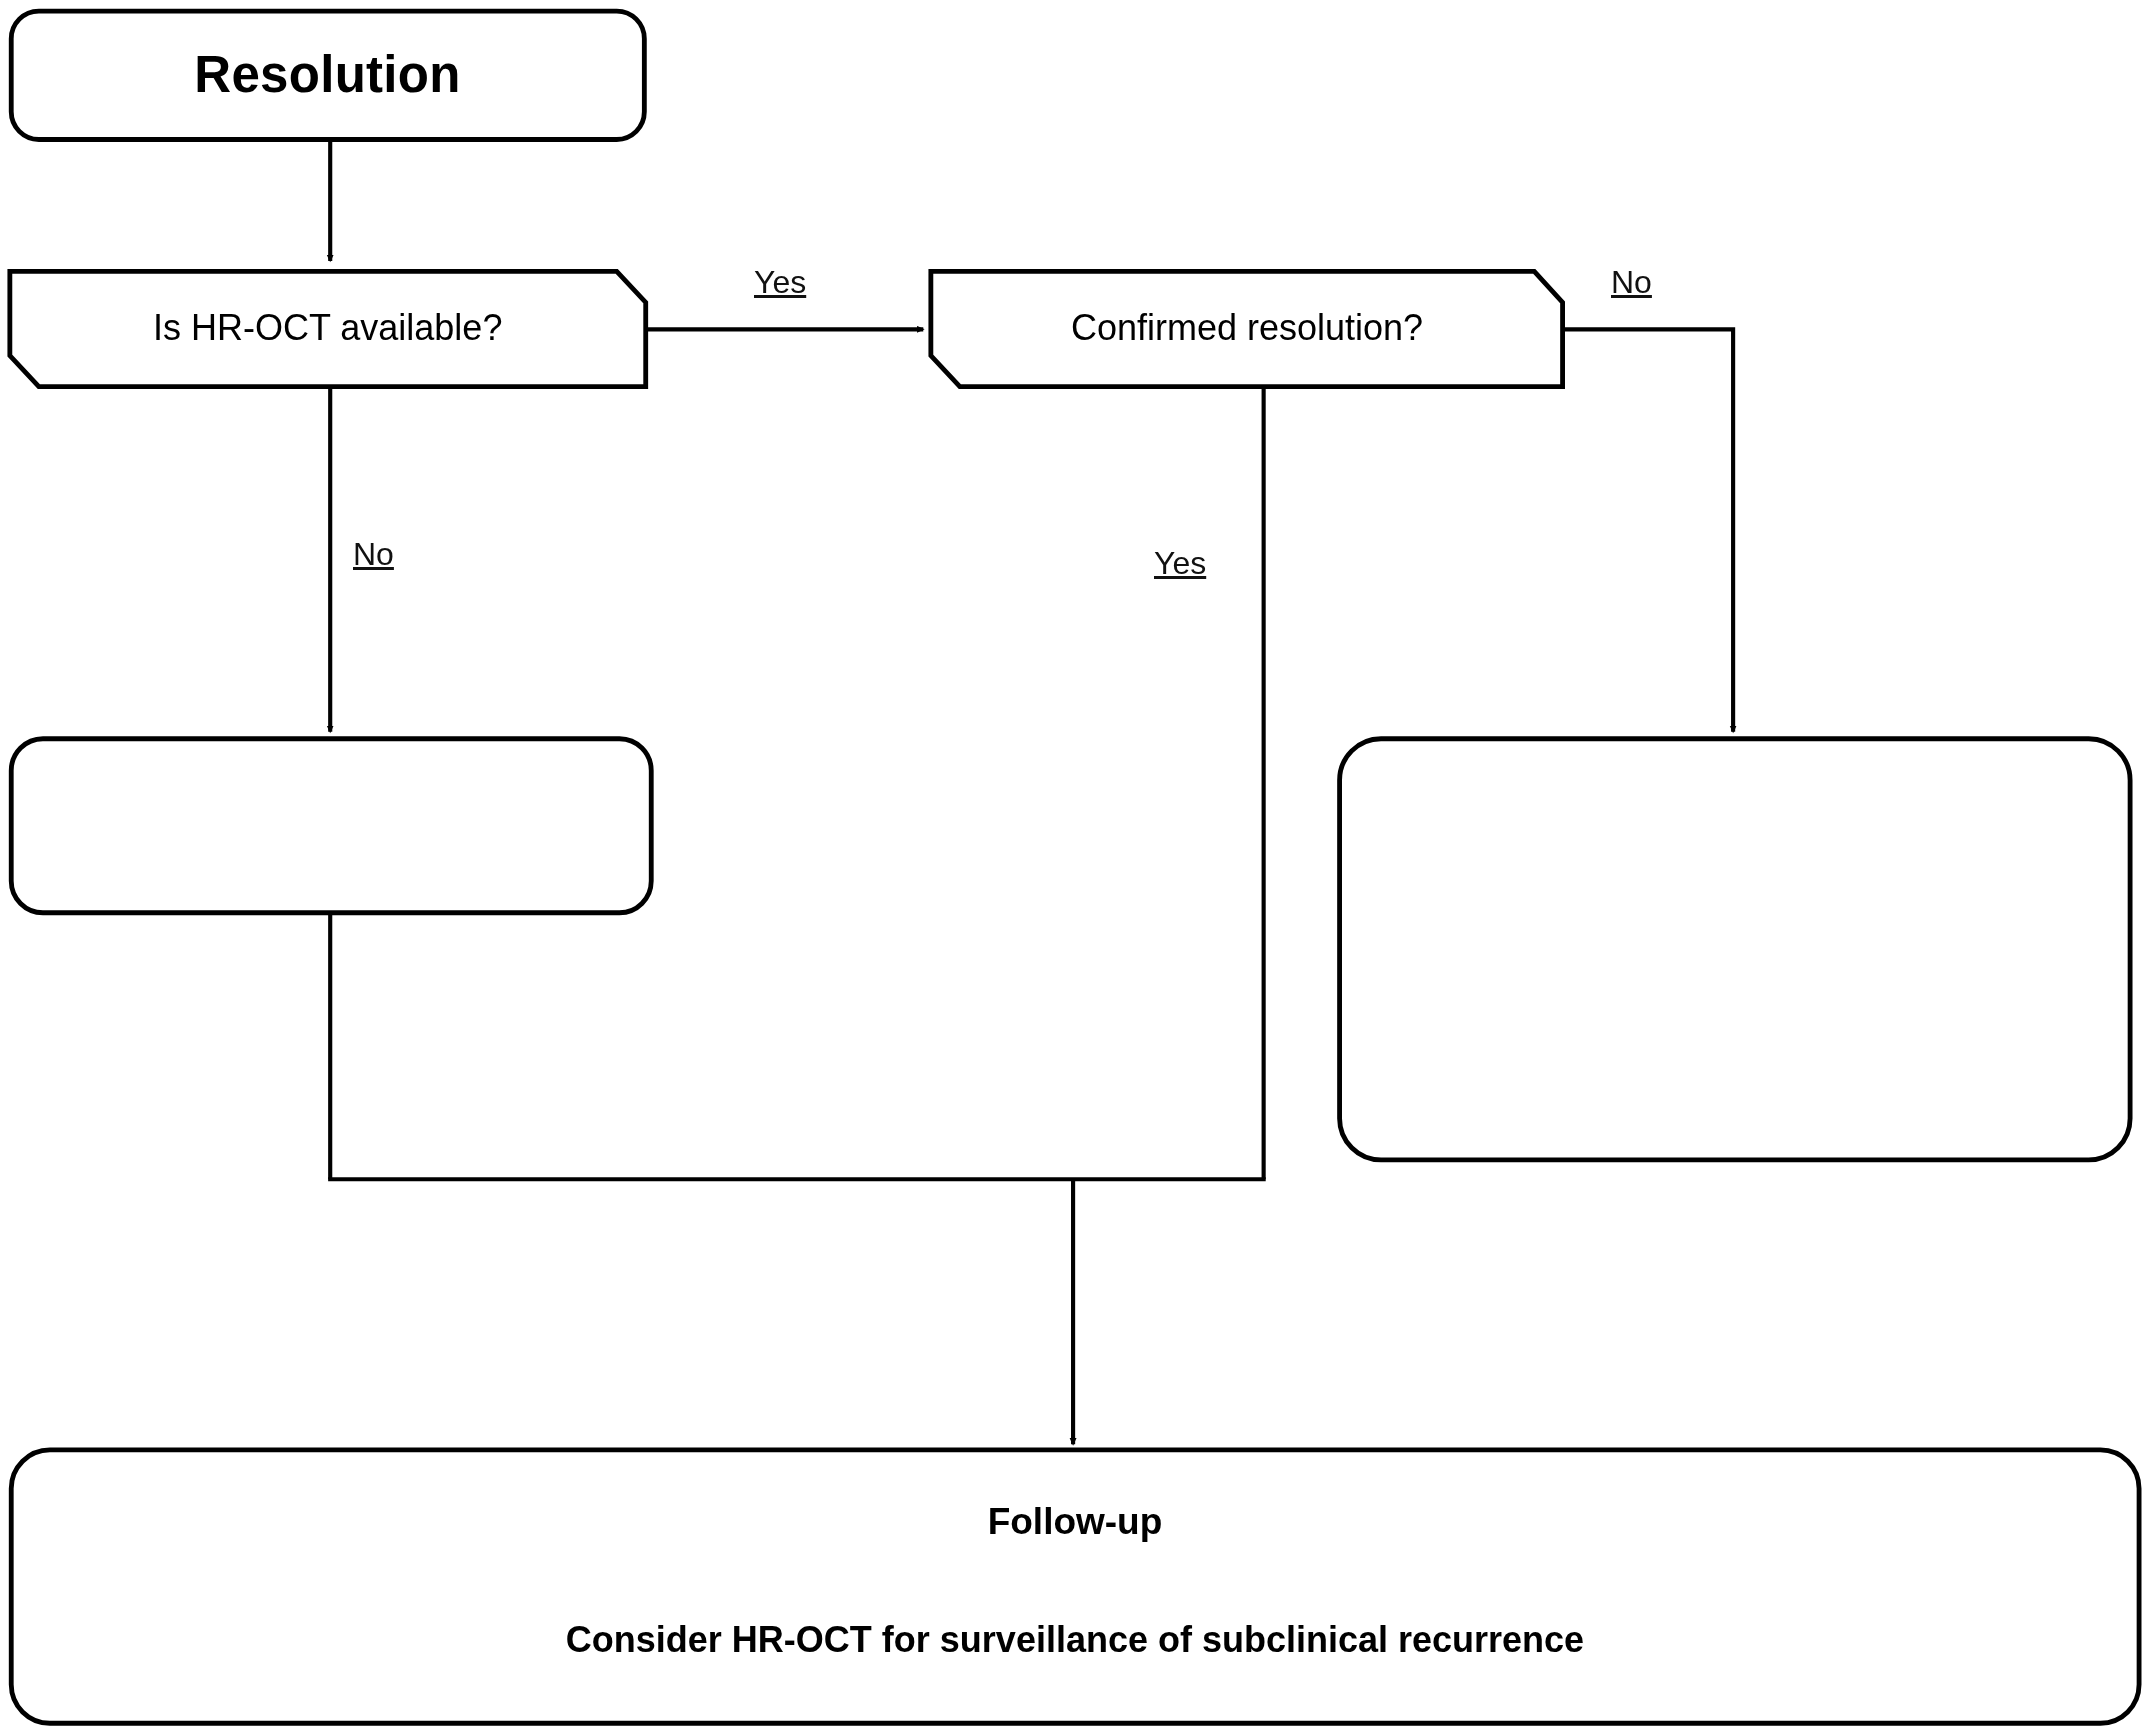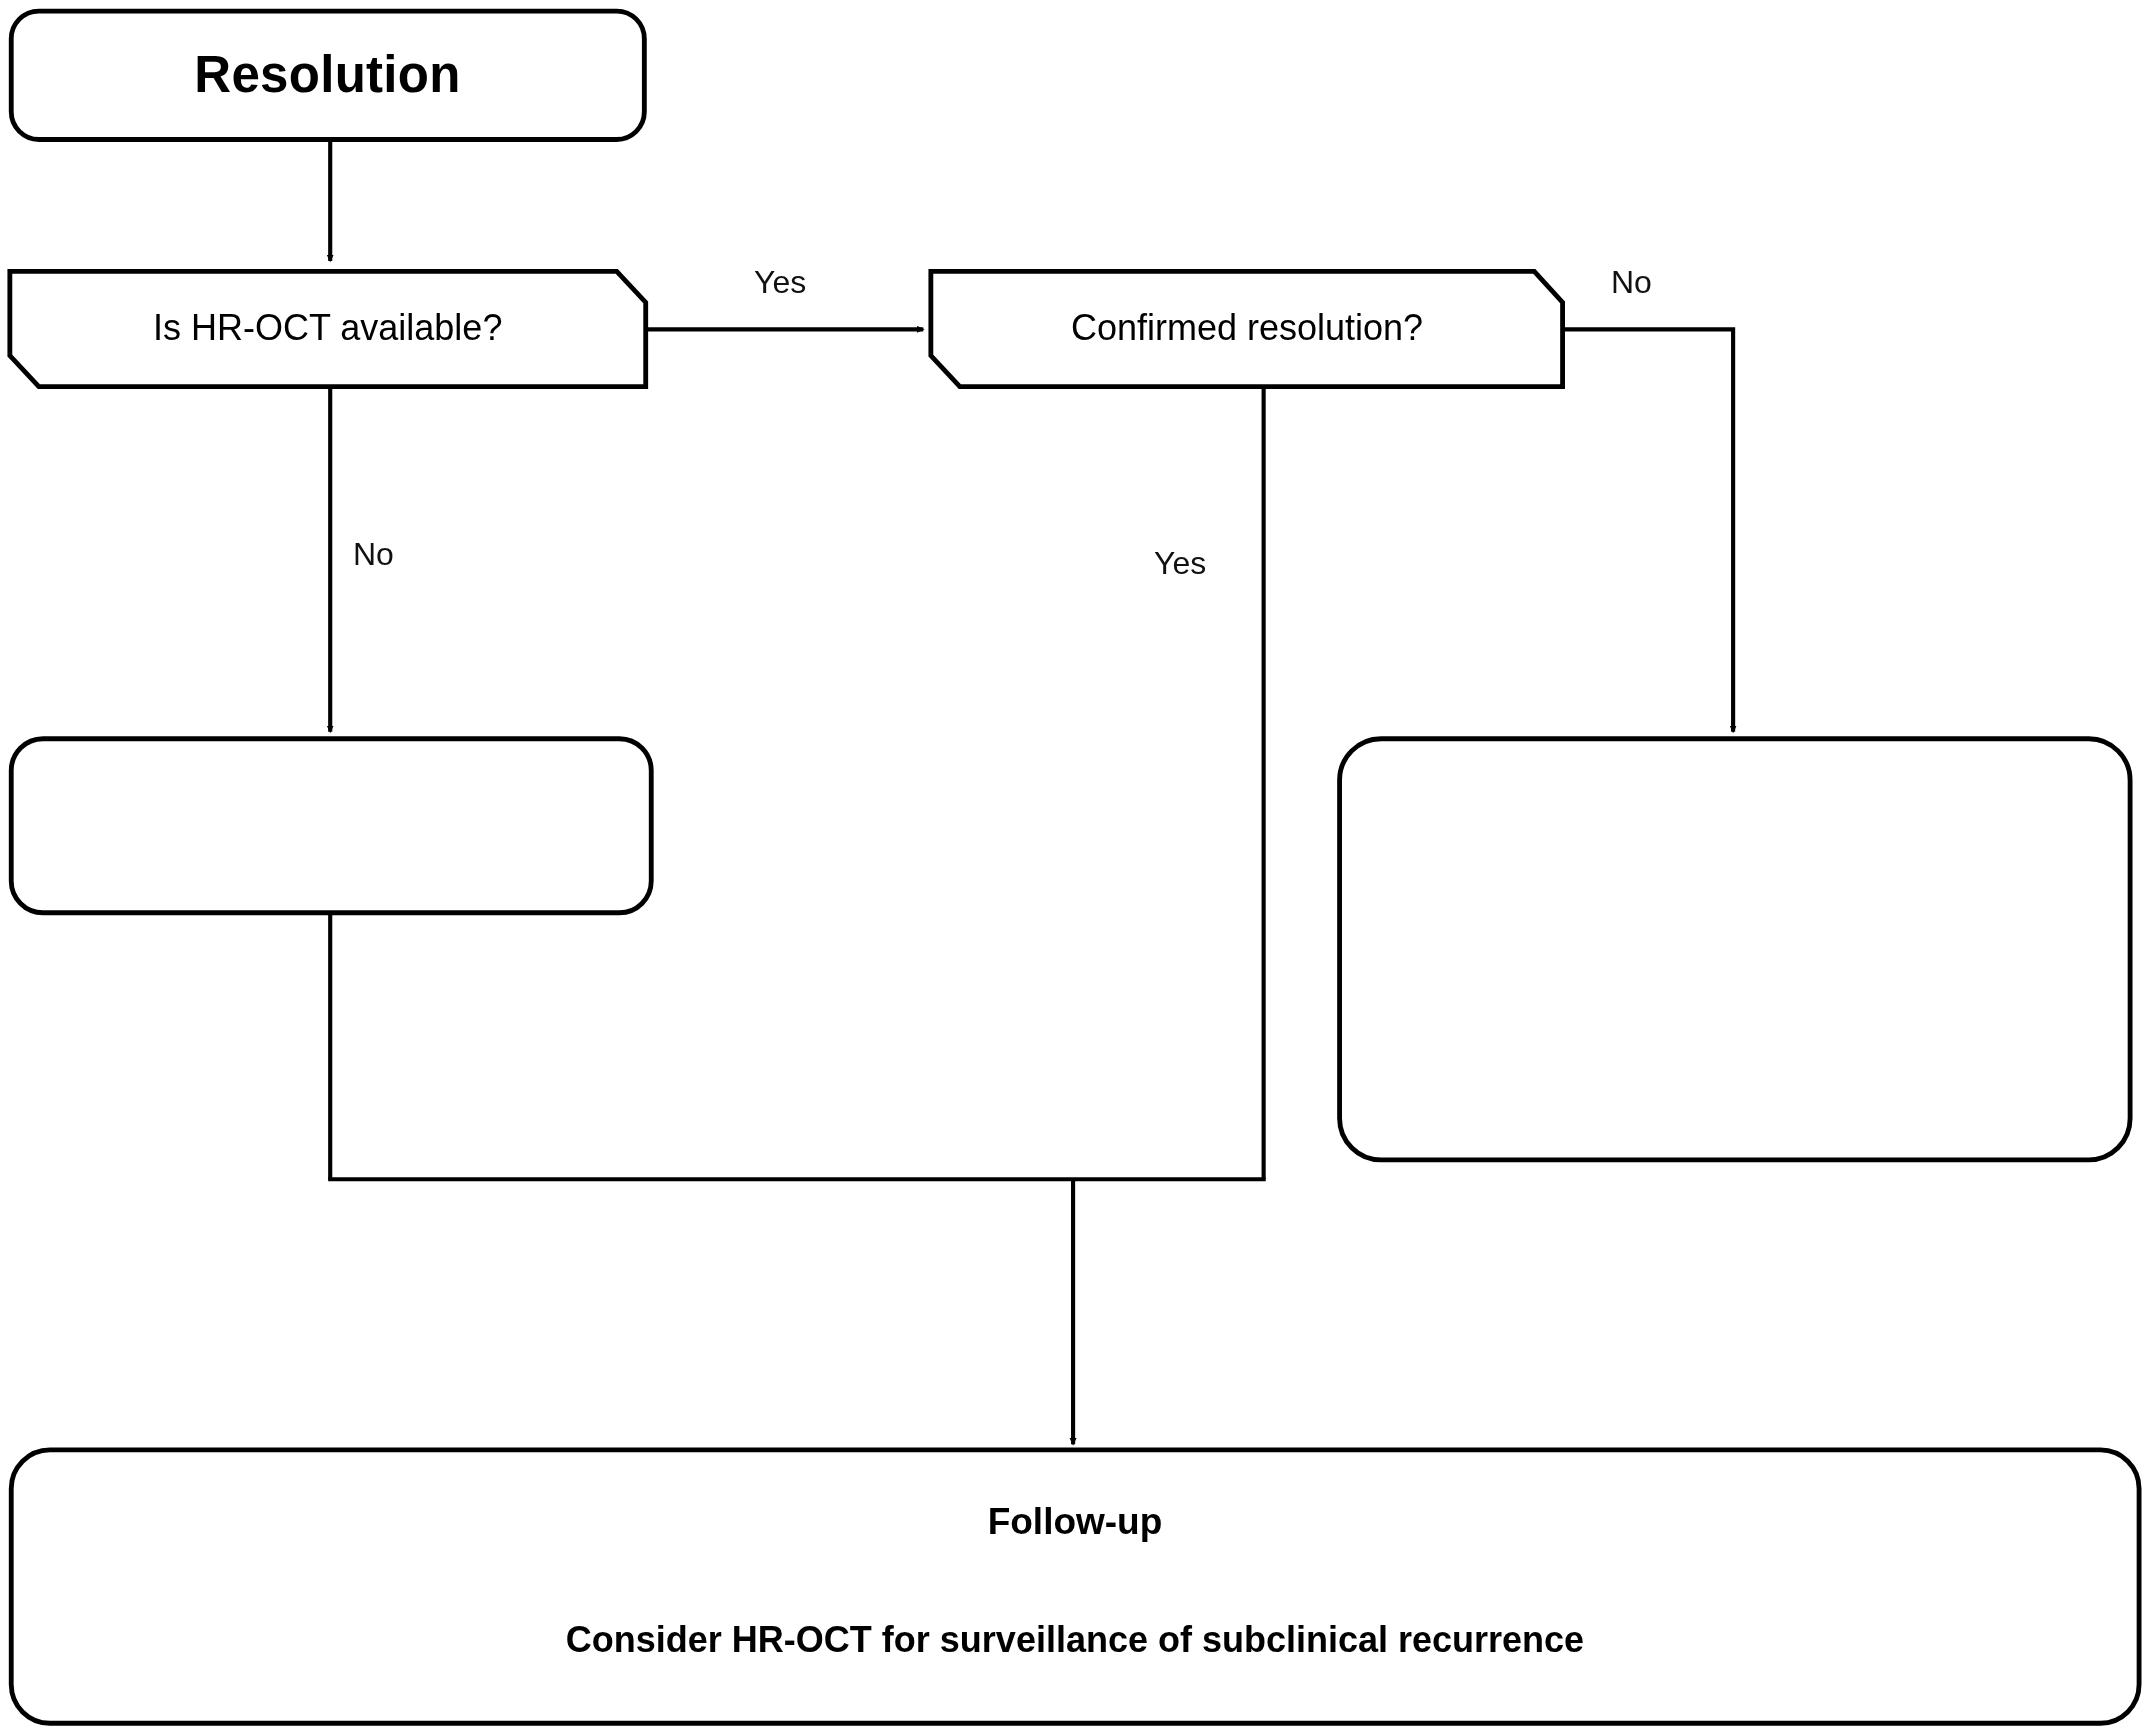--- a/index.html
+++ b/index.html
@@ -21,20 +21,21 @@
     text-align:center;
     line-height:1.30;
     white-space:pre-line;
     pointer-events:none;
   }
   .edgeLabel{
     position:absolute;
     font-size:32px;
     color:#111111;
     white-space:nowrap;
+    text-decoration:underline;
   }
   
   .t-resolution{font-size:51px;font-weight:bold;letter-spacing:0.3px;}
   .t-decision{font-size:36px;font-weight:normal;}
   .t-process{font-size:36px;font-weight:bold;}
   .t-followup-title{font-size:37px;font-weight:bold;}
   .t-followup-sub{font-size:36px;font-weight:bold;}
 </style>
 </head>
 <body>

